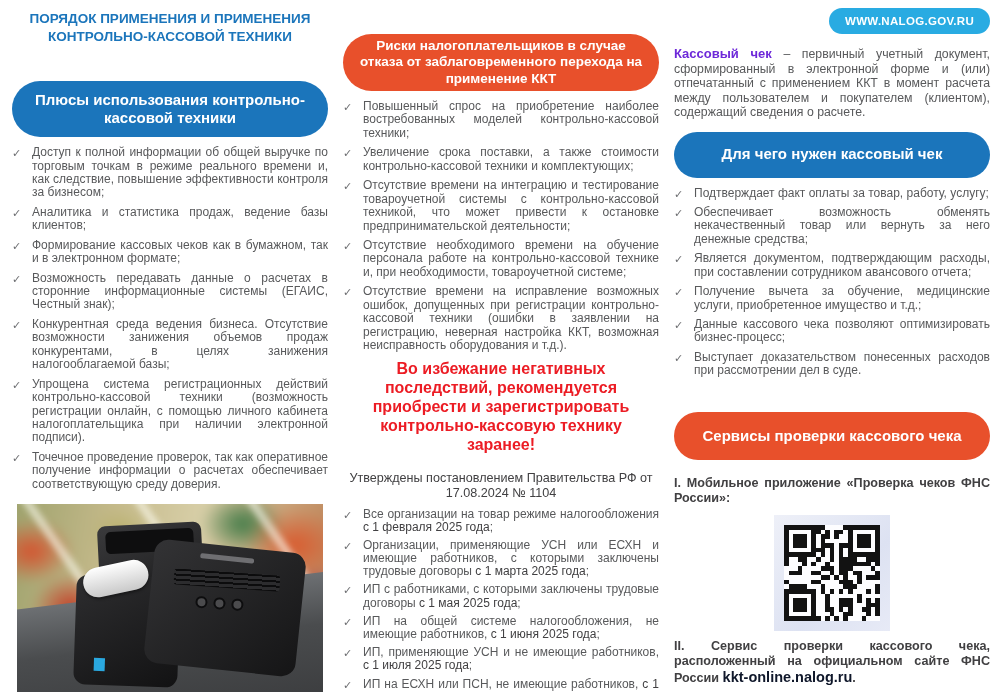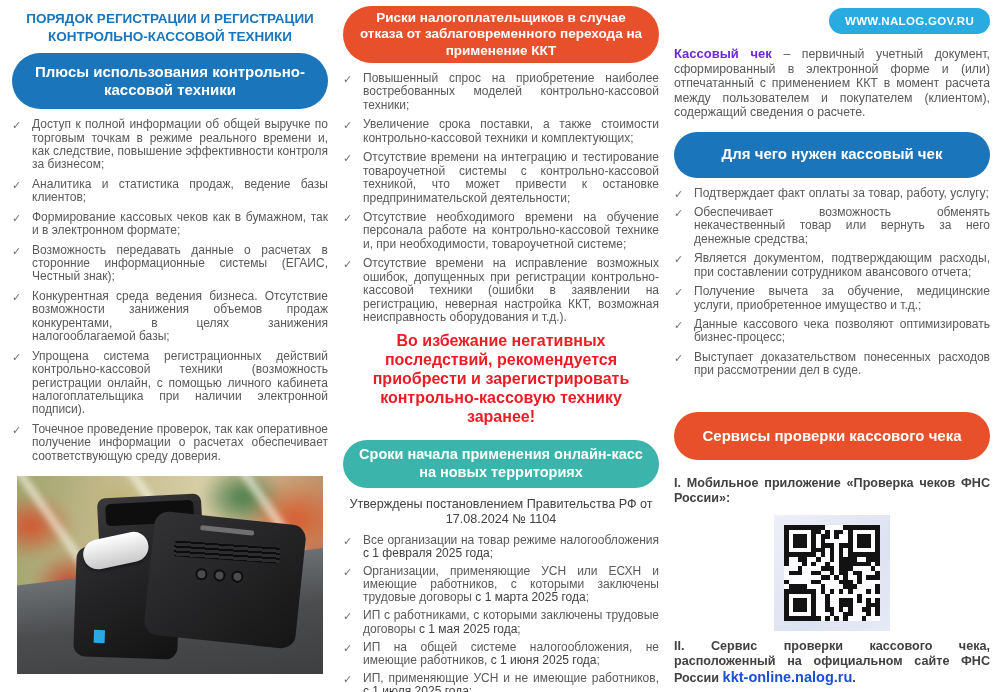--- a/index.html
+++ b/index.html
@@ -2,21 +2,21 @@
 <html style="--c-blue: #1b75bb; --c-lightblue: #29abe2; --c-orange: #e8502b; --c-teal: #3bb5ac; --c-red: #ec1c24; --c-text: #58595b;"><head>
 <meta charset="utf-8">
 <style>
   html,body{margin:0;padding:0;background:#ffffff;}
   body{width:1000px;height:692px;overflow:hidden;font-family:"Liberation Sans",sans-serif;color:#58595b;}
   .page{box-sizing:border-box;display:flex;gap:15px;width:1000px;height:692px;padding:6px 10px 0 12px;}
   .col{flex:1 1 0;min-width:0;display:flex;flex-direction:column;}
 
   .doc-title{color:var(--c-blue,#1b75bb);font-weight:bold;font-size:13.5px;line-height:1.3;text-align:center;margin:4px auto 8px;max-width:300px;}
 
-  .pill{border-radius:30px;color:#fff;font-weight:bold;text-align:center;display:flex;align-items:center;justify-content:center;padding:8px 16px;box-sizing:border-box;line-height:1.22;}
+  .pill{border-radius:30px;color:#fff;font-weight:bold;text-align:center;display:flex;align-items:center;justify-content:center;padding:8px 16px;box-sizing:border-box;line-height:1.22;margin-top:28px;}
   .pill-blue{background:var(--c-blue,#1b75bb);font-size:15px;min-height:56px;}
   .pill-blue-sm{background:var(--c-blue,#1b75bb);font-size:15px;min-height:46px;margin-top:12px;}
   .pill-orange{background:var(--c-orange,#e8502b);font-size:13.5px;min-height:57px;}
   .pill-orange-sm{background:var(--c-orange,#e8502b);font-size:15px;min-height:48px;margin-top:34px;}
   .pill-teal{background:var(--c-teal,#3bb5ac);font-size:14.5px;min-height:48px;margin-top:6px;}
 
   .badge{background:var(--c-lightblue,#29abe2);color:#fff;font-weight:bold;font-size:11.5px;letter-spacing:.3px;border-radius:14px;padding:7px 16px;align-self:flex-end;margin:2px 0 10px;text-align:center;}
 
   ul.checks{list-style:none;margin:9px 0 0 0;padding:0;display:flex;flex-direction:column;gap:6px;font-size:12px;line-height:1.12;}
   ul.checks.tight{gap:5px;line-height:1.1;margin-top:4px;}
@@ -25,21 +25,21 @@
   .txt{flex:1;text-align:justify;}
   .date{font-weight:normal;color:#414042;}
 
   .warning{color:var(--c-red,#ec1c24);font-weight:bold;font-size:16px;text-align:center;line-height:1.18;margin:8px 2px 7px;}
   .decree{font-weight:normal;color:#414042;font-size:12.6px;text-align:center;line-height:1.18;margin:9px 4px 3px;}
 
   .definition{font-size:12.3px;line-height:1.18;text-align:justify;margin:2px 0 0;}
   .definition .term{font-weight:bold;color:#6d28d9;font-size:13px;}
 
   .service-note{font-weight:bold;color:#414042;font-size:12.6px;line-height:1.2;text-align:justify;margin:16px 0 0;}
-  .service-note .url{font-size:14.5px;color:#1d4ed8;}
+  .service-note .url{font-size:14.5px;color:#0f172a;}
 
   
   .photo{position:relative;width:306px;height:198px;margin:13px auto 0;overflow:hidden;background:#c9ced4;}
   .photo .bg{position:absolute;inset:-12px;filter:blur(6px);
     background:
       radial-gradient(60px 45px at 8% 28%,#d6502c 0%,rgba(214,80,44,.0) 70%),
       radial-gradient(55px 50px at 20% 55%,#c23a23 0%,rgba(194,58,35,0) 70%),
       radial-gradient(70px 55px at 88% 25%,#d95a2e 0%,rgba(217,90,46,0) 70%),
       radial-gradient(55px 45px at 95% 50%,#a03050 0%,rgba(160,48,80,0) 70%),
       radial-gradient(60px 45px at 72% 15%,#3f7a46 0%,rgba(63,122,70,0) 70%),
@@ -65,21 +65,21 @@
   .qr-grid{display:grid;grid-template-columns:repeat(21,1fr);grid-template-rows:repeat(21,1fr);width:96px;height:96px;background:#fdfdff;}
   .qc{background:transparent;}
   .qc.on{background:#121212;}
 </style>
 </head>
 <body>
 
 <div class="page">
 
   <div class="col">
-    <div class="doc-title">ПОРЯДОК РЕГИСТРАЦИИ И РЕГИСТРАЦИИ КОНТРОЛЬНО-КАССОВОЙ ТЕХНИКИ</div>
+    <div class="doc-title">ПОРЯДОК ПРИМЕНЕНИЯ И ПРИМЕНЕНИЯ КОНТРОЛЬНО-КАССОВОЙ ТЕХНИКИ</div>
     <div class="pill pill-blue">Плюсы использования контрольно-кассовой техники</div>
     <ul class="checks">
       <li>
           <span class="mark">✓</span>
           <span class="txt">Доступ к полной информации об общей выручке по торговым точкам в режиме реального времени и, как следствие, повышение эффективности контроля за бизнесом;</span>
         </li>
       <li>
           <span class="mark">✓</span>
           <span class="txt">Аналитика и статистика продаж, ведение базы клиентов;</span>
         </li>
@@ -145,21 +145,20 @@
       <li>
           <span class="mark">✓</span>
           <span class="txt">Отсутствие необходимого времени на обучение персонала работе на контрольно-кассовой технике и, при необходимости, товароучетной системе;</span>
         </li>
       <li>
           <span class="mark">✓</span>
           <span class="txt">Отсутствие времени на исправление возможных ошибок, допущенных при регистрации контрольно-кассовой техники (ошибки в заявлении на регистрацию, неверная настройка ККТ, возможная неисправность оборудования и т.д.).</span>
         </li>
     </ul>
     <div class="warning">Во избежание негативных последствий, рекомендуется приобрести и зарегистрировать контрольно-кассовую технику заранее!</div>
-    <div class="pill pill-teal">Сроки начала применения онлайн-касс на новых территориях</div>
     <div class="decree">Утверждены постановлением Правительства РФ от 17.08.2024 № 1104</div>
     <ul class="checks tight">
       <li>
           <span class="mark">✓</span>
           <span class="txt"><span>Все организации на товар режиме налогообложения </span><span class="date">с 1 февраля 2025 года</span><span>;</span></span>
         </li>
       <li>
           <span class="mark">✓</span>
           <span class="txt"><span>Организации, применяющие УСН или ЕСХН и имеющие работников, с которыми заключены трудовые договоры </span><span class="date">с 1 марта 2025 года</span><span>;</span></span>
         </li>

